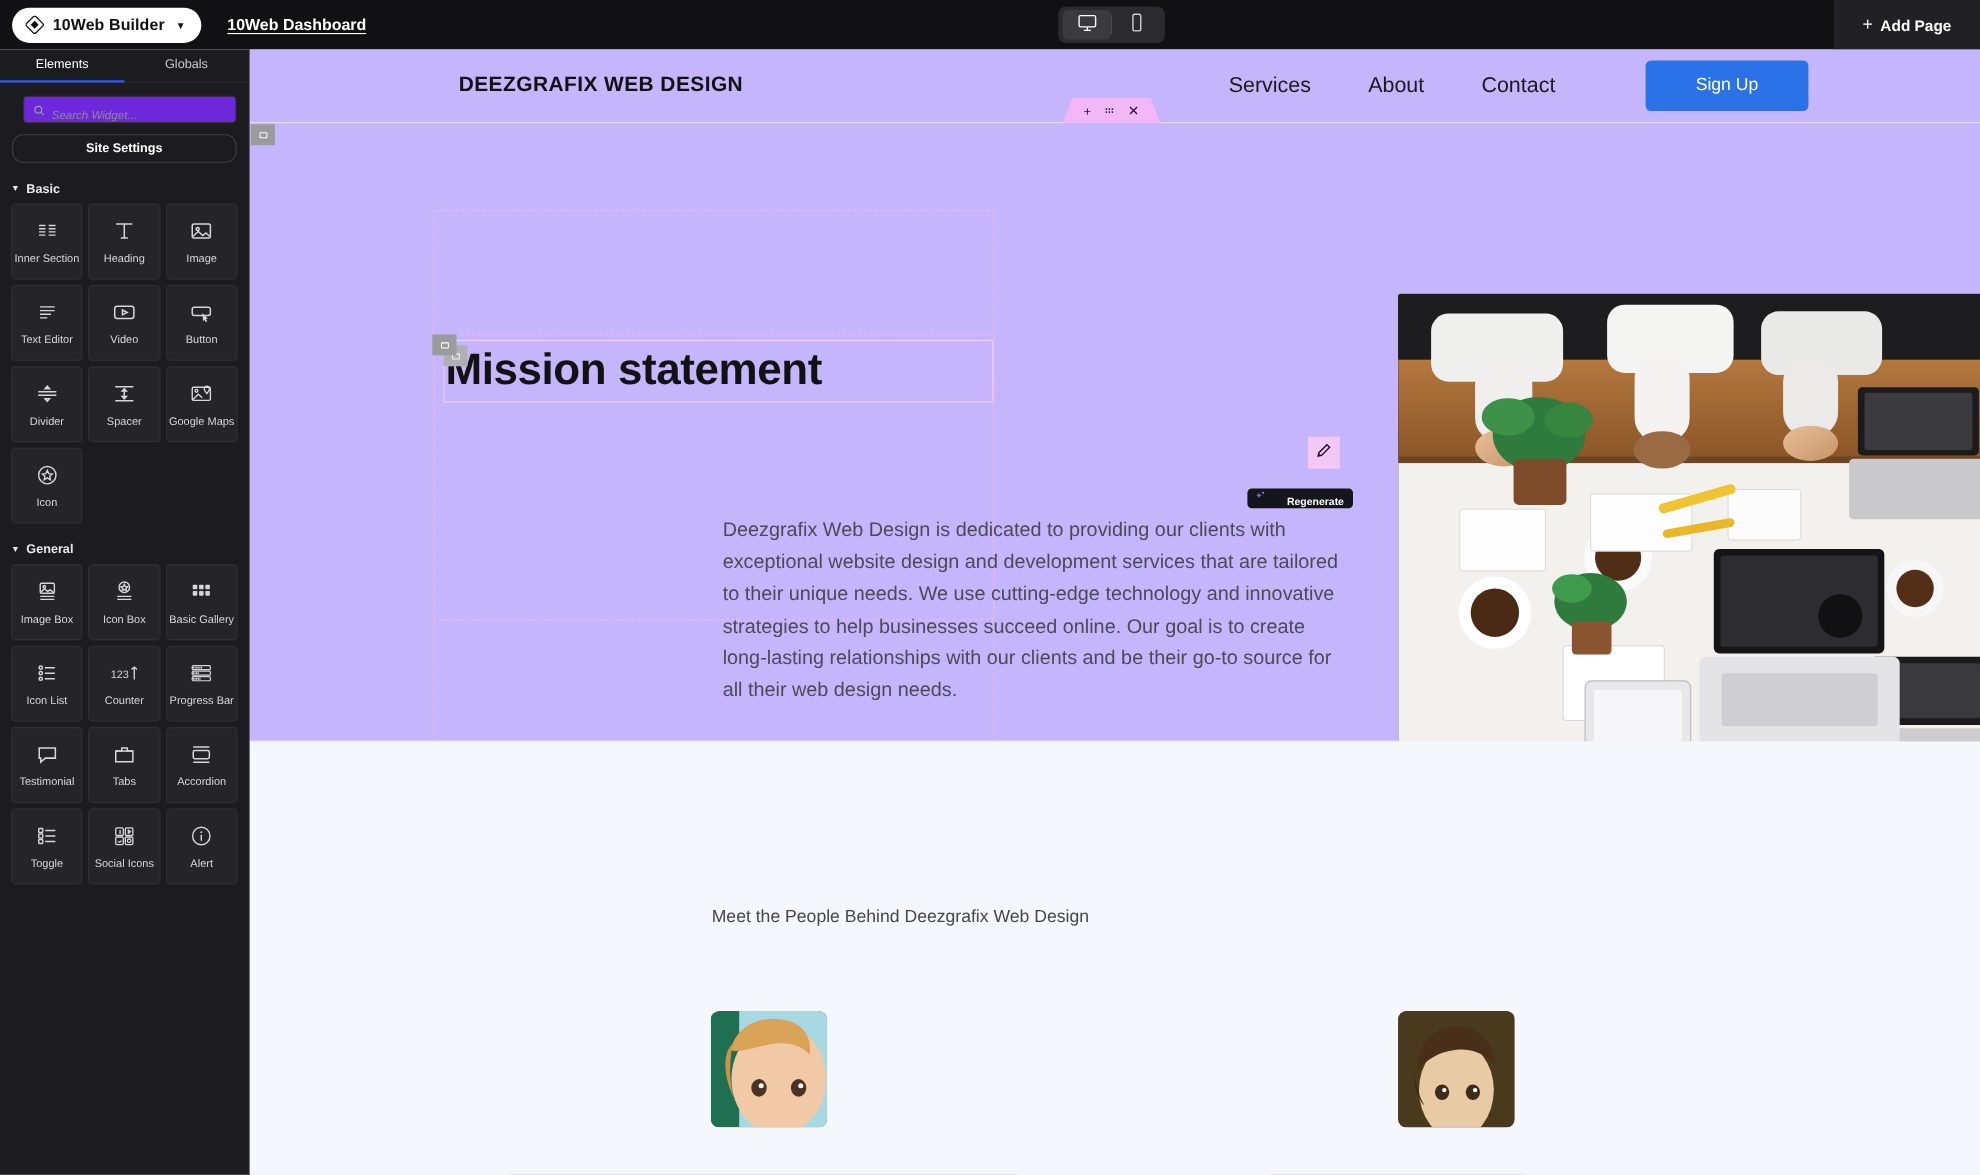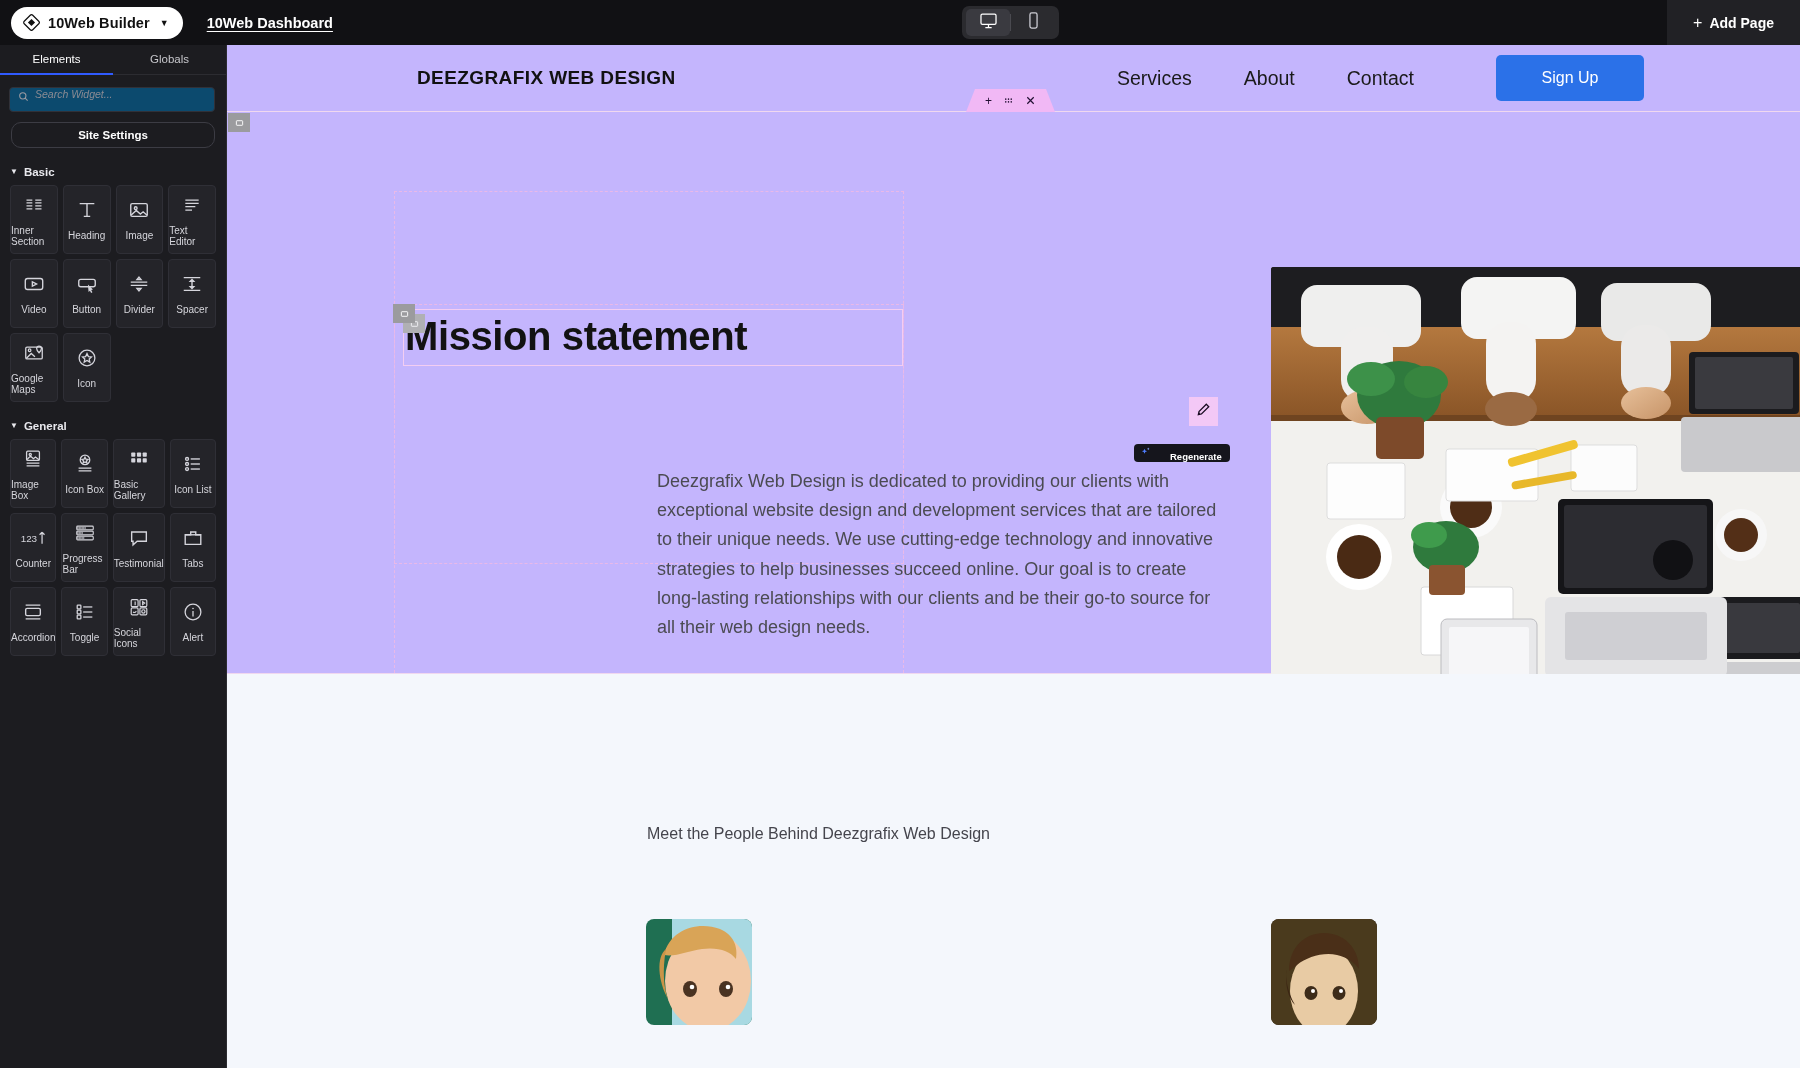--- a/index.html
+++ b/index.html
@@ -96,26 +96,26 @@
     line-height: 29px;
     cursor: pointer;
     position: relative;
   }
   #sb-tabs .sb-tab.active { color: #fff; }
   #sb-tabs .sb-tab.active::after {
     content: ""; position: absolute; left: 0; right: 0; bottom: -1px;
     height: 2px; background: #305bff;
   }
   #sb-search {
-    margin: 12px 11px 0 9px;
+    margin: 12px 11px 0 21px;
     height: 25px;
-    background: #0c4a6e;
+    background: #6d28d9;
     border: 1px solid #313138;
     border-radius: 4px;
-    display: flex; align-items: flex-start;
+    display: flex; align-items: flex-end;
     padding: 0 8px; gap: 6px;
     cursor: text;
   }
   #sb-search .mag { flex: none; }
   #sb-search input {
     background: transparent; border: 0; outline: 0;
     color: #b5b5bb; font-size: 10.5px;
     font-family: "Liberation Sans", sans-serif;
     width: 100%;
   }
@@ -137,21 +137,21 @@
     font-size: 11.5px;
     font-weight: bold;
     display: flex; align-items: center; gap: 6px;
     cursor: pointer;
   }
   .sb-group-title .caret {
     font-size: 8px; color: #e8e8ed; line-height: 1;
   }
   .widget-grid {
     display: grid;
-    grid-template-columns: repeat(4, 1fr);
+    grid-template-columns: repeat(3, 1fr);
     gap: 5px;
     padding: 0 10px;
   }
   .widget-cell {
     height: 69px;
     background: #242429;
     border: 1px solid #2f2f36;
     border-radius: 4px;
     display: flex; flex-direction: column;
     align-items: center; justify-content: center;

